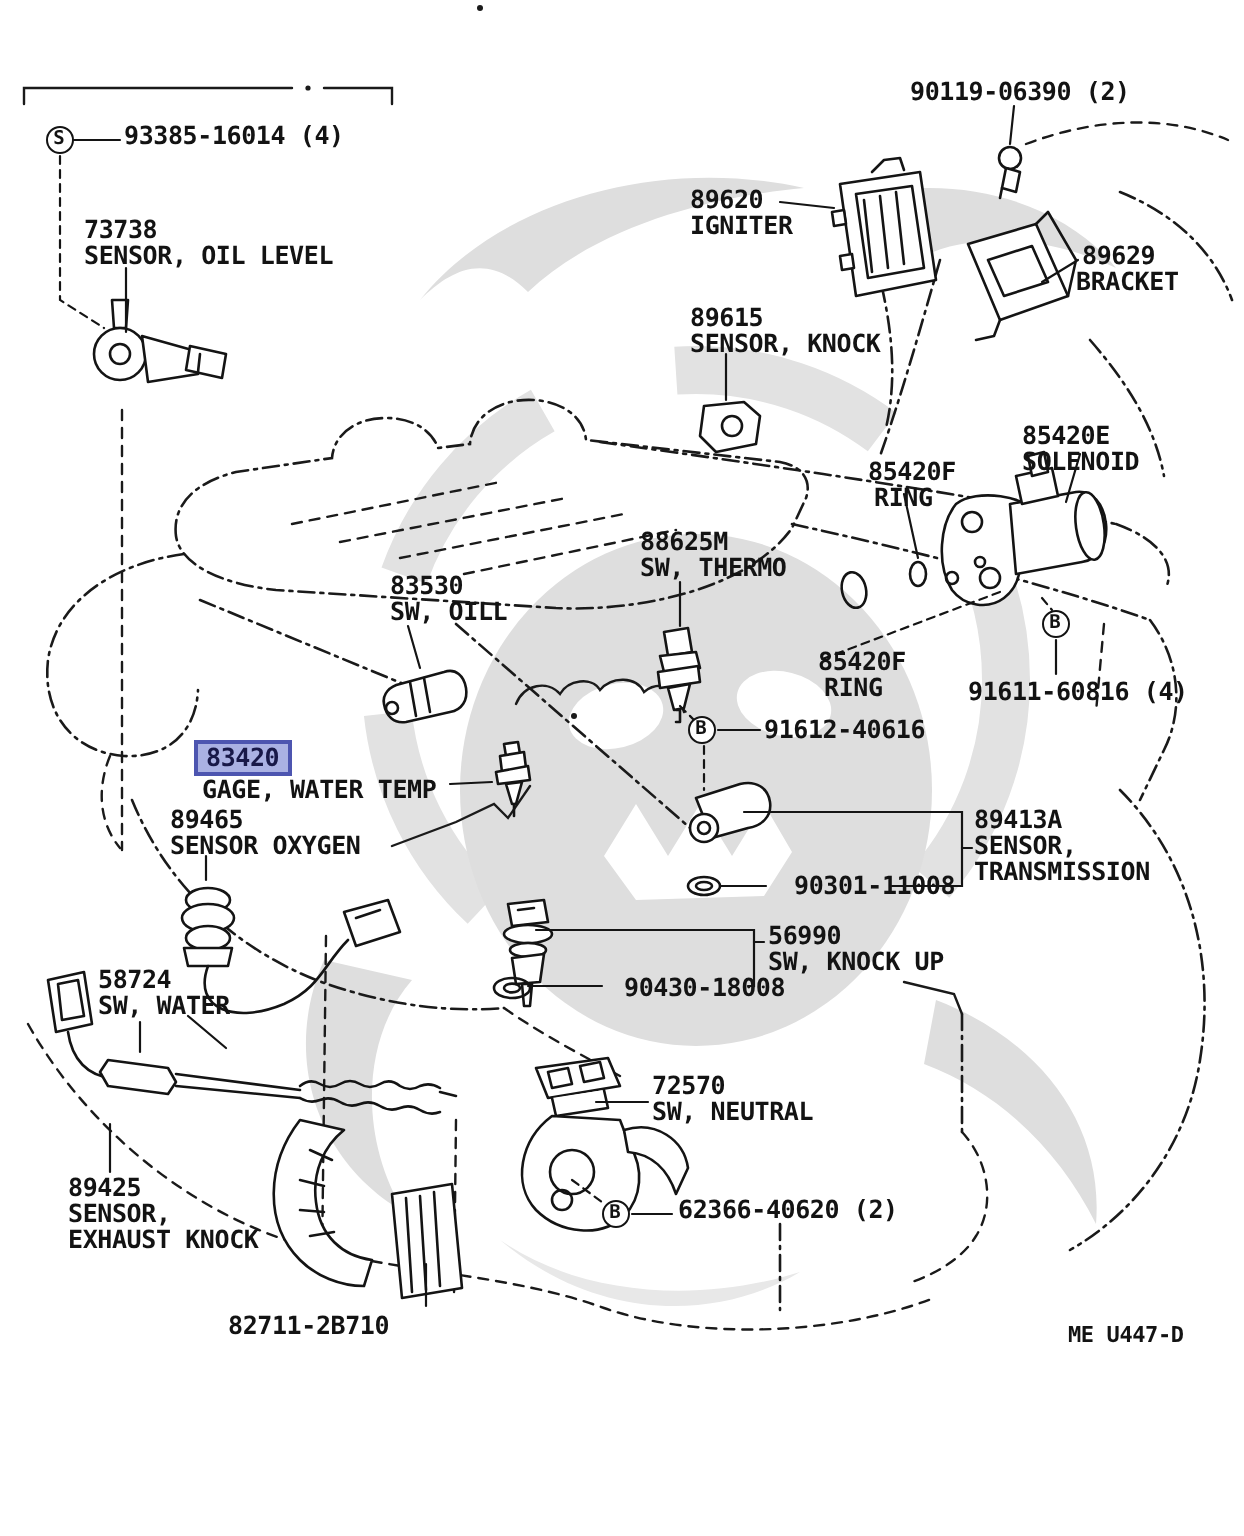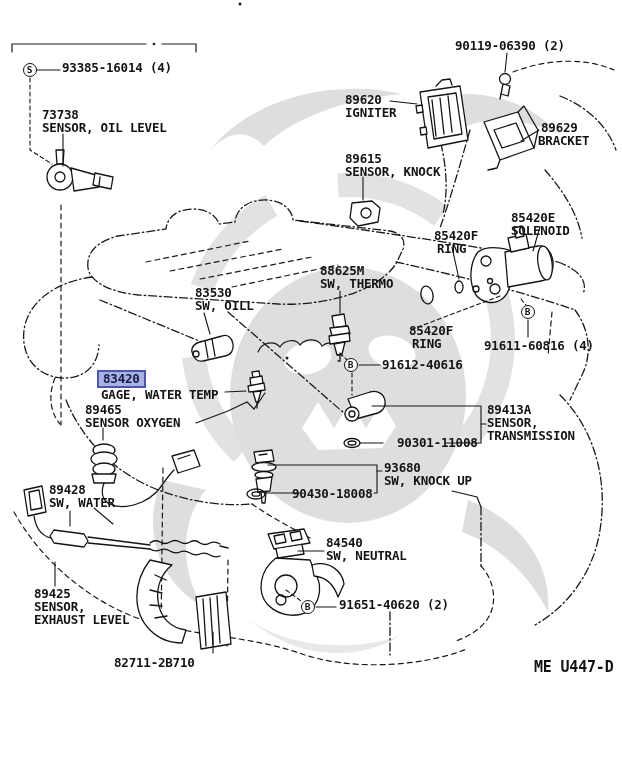--- a/index.html
+++ b/index.html
@@ -1,21 +1,21 @@
 <!DOCTYPE html>
 <html><head>
 <meta charset="utf-8">
 <style>
   html,body{margin:0;padding:0;background:#ffffff;}
   #stage{position:relative;width:622px;height:768px;background:#ffffff;overflow:hidden;
          font-family:"DejaVu Sans Mono",monospace;}
   #art{position:absolute;left:0;top:0;z-index:1;}
   .lbl{position:absolute;z-index:3;font:bold 12.5px "DejaVu Sans Mono",monospace;
        color:#131313;white-space:nowrap;letter-spacing:-0.2px;line-height:13px;}
-  .lbl.small{font-size:15px;}
+  .lbl.small{font-size:11px;}
   .hlwrap{position:absolute;z-index:3;}
   .hl{display:inline-block;font:bold 12.5px "DejaVu Sans Mono",monospace;color:#181848;
       background:#aab1e3;border:2px solid #4d55b0;padding:0px 4px 1px 4px;line-height:13px;
       letter-spacing:-0.2px;cursor:pointer;}
   .circ{position:absolute;z-index:3;width:12px;height:12px;border:1.7px solid #131313;
         border-radius:50%;background:#fff;display:flex;align-items:center;justify-content:center;
         font:bold 9.5px "DejaVu Sans Mono",monospace;color:#131313;}
   
   .dd{stroke:#1a1a1a;fill:none;stroke-width:1.3;stroke-dasharray:8 3 1.5 3;stroke-linecap:round;}
   .ds{stroke:#1a1a1a;fill:none;stroke-width:1.2;stroke-dasharray:5 4;stroke-linecap:round;}
@@ -293,34 +293,34 @@
 
   <div class="lbl" style="left:85px;top:403px">89465</div>
   <div class="lbl" style="left:85px;top:416px">SENSOR OXYGEN</div>
 
   <div class="lbl" style="left:487px;top:403px">89413A</div>
   <div class="lbl" style="left:487px;top:416px">SENSOR,</div>
   <div class="lbl" style="left:487px;top:429px">TRANSMISSION</div>
 
   <div class="lbl" style="left:397px;top:436px">90301-11008</div>
 
-  <div class="lbl" style="left:384px;top:461px">93680</div>
+  <div class="lbl" style="left:384px;top:461px">56990</div>
   <div class="lbl" style="left:384px;top:474px">SW, KNOCK UP</div>
 
-  <div class="lbl" style="left:292px;top:487px">90430-18008</div>
-
-  <div class="lbl" style="left:49px;top:483px">89428</div>
+  <div class="lbl" style="left:312px;top:487px">90430-18008</div>
+
+  <div class="lbl" style="left:49px;top:483px">58724</div>
   <div class="lbl" style="left:49px;top:496px">SW, WATER</div>
 
-  <div class="lbl" style="left:326px;top:536px">84540</div>
+  <div class="lbl" style="left:326px;top:536px">72570</div>
   <div class="lbl" style="left:326px;top:549px">SW, NEUTRAL</div>
 
-  <div class="lbl" style="left:339px;top:598px">91651-40620 (2)</div>
+  <div class="lbl" style="left:339px;top:598px">62366-40620 (2)</div>
 
   <div class="lbl" style="left:34px;top:587px">89425</div>
   <div class="lbl" style="left:34px;top:600px">SENSOR,</div>
-  <div class="lbl" style="left:34px;top:613px">EXHAUST LEVEL</div>
+  <div class="lbl" style="left:34px;top:613px">EXHAUST KNOCK</div>
 
   <div class="lbl" style="left:114px;top:656px">82711-2B710</div>
 
   <div class="lbl small" style="left:534px;top:661px">ME U447-D</div>
 
 </div>
 
 </body></html>

